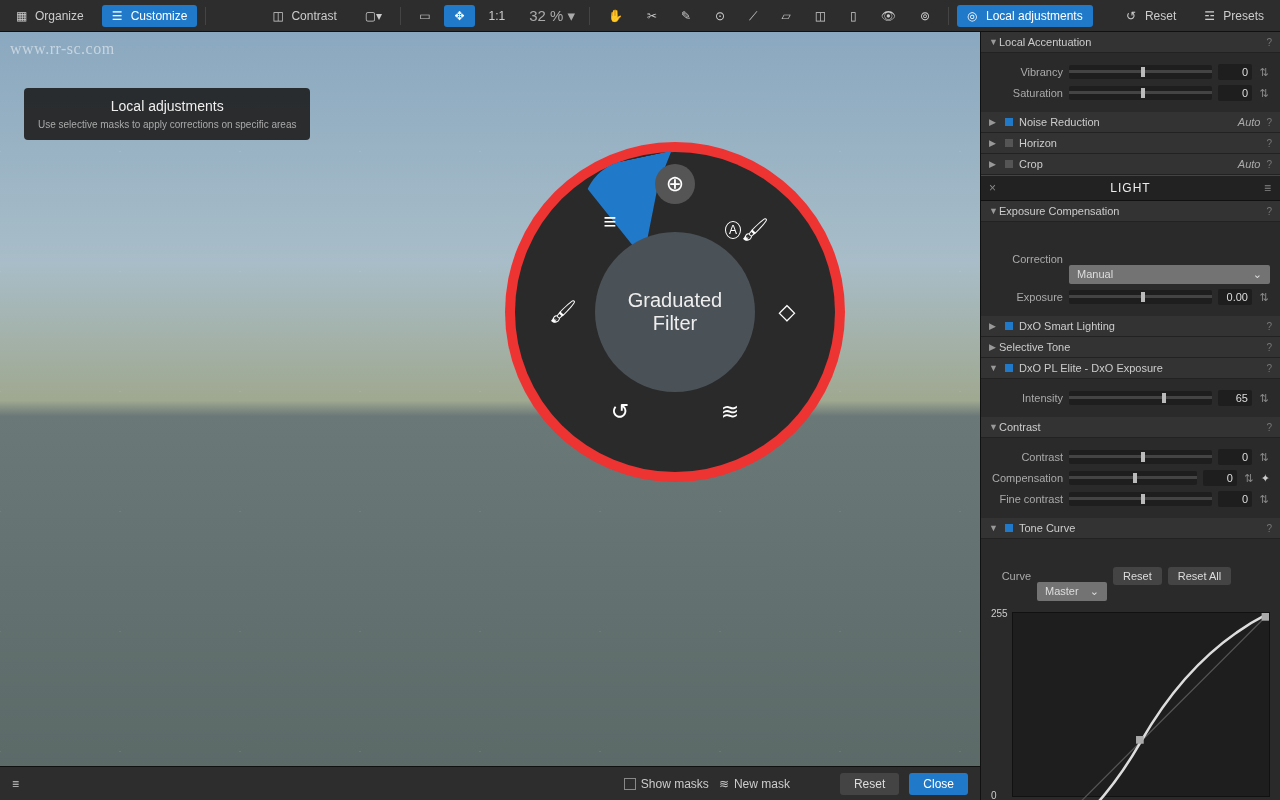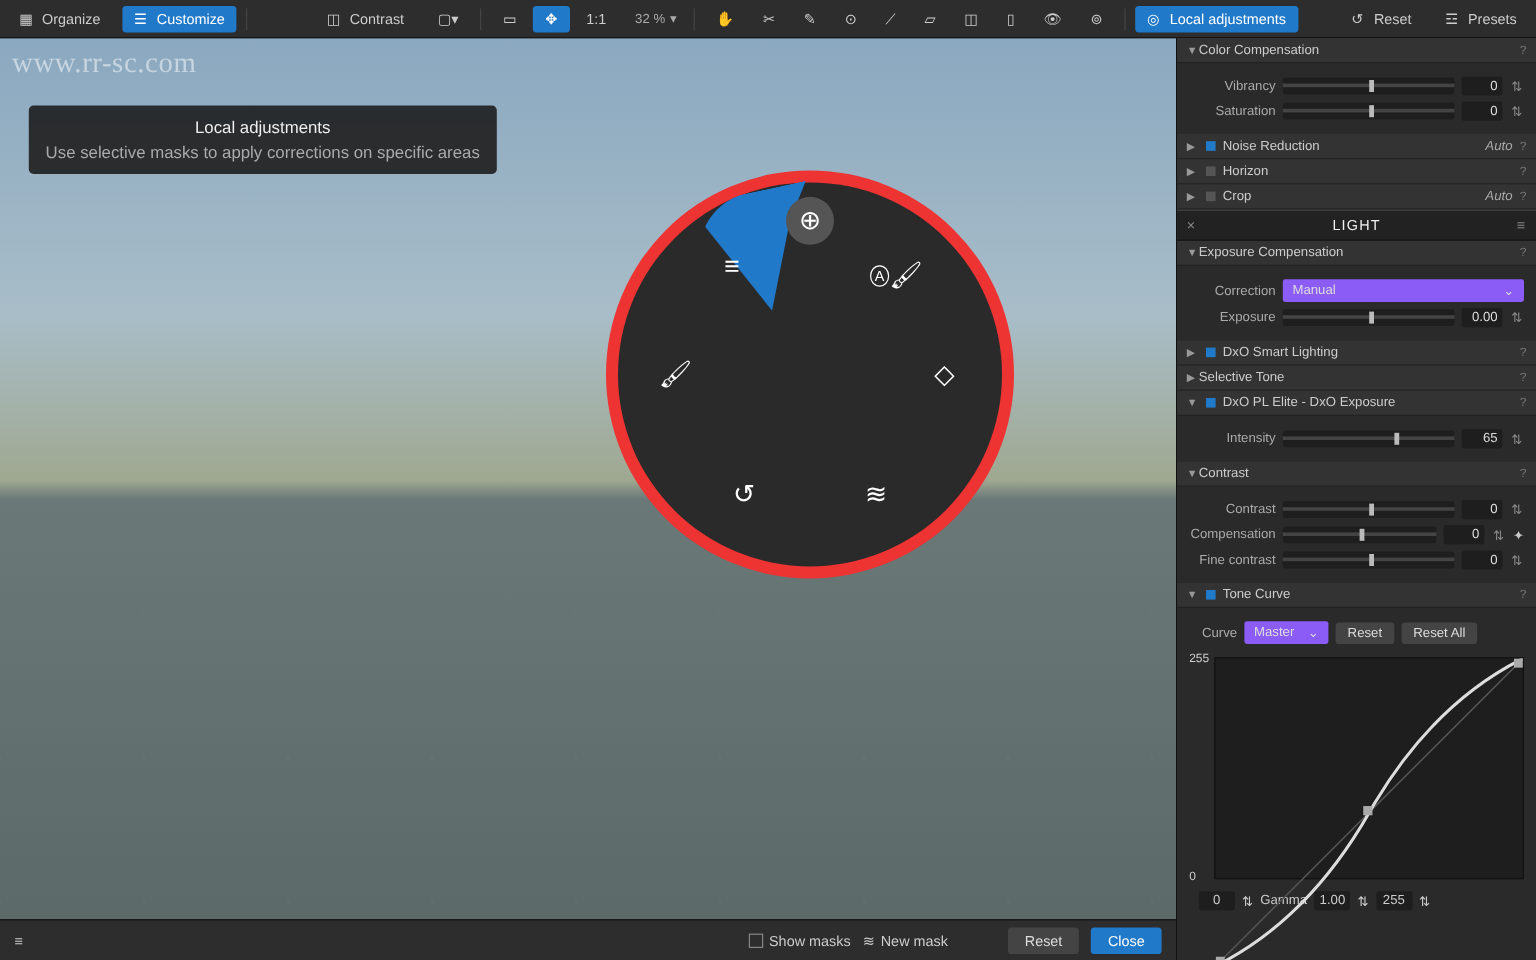--- a/index.html
+++ b/index.html
@@ -4,28 +4,28 @@
 <style>
 * { margin:0; padding:0; box-sizing:border-box; font-family:-apple-system,Helvetica,Arial,sans-serif; }
 body { background:#1a1a1a; color:#ccc; width:1280px; height:800px; overflow:hidden; position:relative; }
 .topbar { height:32px; background:#2d2d2d; display:flex; align-items:center; padding:0 6px; gap:8px; font-size:12px; border-bottom:1px solid #111; }
 .tb-btn { display:flex; align-items:center; gap:5px; padding:4px 10px; border-radius:3px; cursor:pointer; color:#ccc; }
 .tb-btn.active { background:#2079c9; color:#fff; }
 .tb-icon { width:14px; height:14px; display:inline-block; }
 .tb-sep { width:1px; height:18px; background:#444; }
 .tb-group { display:flex; align-items:center; gap:4px; }
 .tb-spacer { flex:1; }
-.zoom { display:flex; align-items:center; gap:4px; font-size:11px; color:#aaa; padding:0 6px; }
+.zoom { display:flex; align-items:center; gap:4px; font-size:15px; color:#aaa; padding:0 6px; }
 .main { display:flex; height:calc(100% - 32px); }
 .canvas-area { flex:1; position:relative; background:linear-gradient(180deg,#8aa8c0 0%,#a8bdc8 30%,#9fa890 48%,#6a7878 50%,#5a6866 100%); overflow:hidden; }
 .canvas-area::before{content:"";position:absolute;inset:0;background-image:linear-gradient(45deg,rgba(255,255,255,.08) 1px,transparent 1px),linear-gradient(-45deg,rgba(255,255,255,.08) 1px,transparent 1px);background-size:120px 120px;}
-.watermark{position:absolute;top:8px;left:10px;color:rgba(255,255,255,.5);font-family:Georgia,serif;font-size:24px;letter-spacing:.5px;}
+.watermark{position:absolute;top:8px;left:10px;color:rgba(255,255,255,.5);font-family:Georgia,serif;font-size:16px;letter-spacing:.5px;}
 .tooltip-box{position:absolute;top:56px;left:24px;background:rgba(30,30,30,.9);border-radius:4px;padding:10px 14px;}
 .tooltip-title{color:#eee;font-size:14px;text-align:center;margin-bottom:5px;}
-.tooltip-sub{color:#aaa;font-size:14px;}
+.tooltip-sub{color:#aaa;font-size:10px;}
 .bottombar{position:absolute;left:0;right:0;bottom:0;height:34px;background:#2d2d2d;border-top:1px solid #111;display:flex;align-items:center;padding:0 12px;gap:10px;font-size:12px;}
 .bbar-btn{padding:4px 14px;background:#444;border-radius:3px;cursor:pointer;color:#ddd;}
 .bbar-btn.primary{background:#2079c9;color:#fff;}
 .radial{position:absolute;top:110px;left:505px;width:340px;height:340px;}
 .radial-ring{position:absolute;inset:0;border-radius:50%;background:#e33;padding:10px;}
 .radial-dark{position:absolute;inset:10px;border-radius:50%;background:#2a2a2a;}
 .radial-center{position:absolute;top:90px;left:90px;width:160px;height:160px;border-radius:50%;background:#4a5258;display:flex;align-items:center;justify-content:center;flex-direction:column;color:#eee;font-size:20px;font-weight:300;text-align:center;}
 .radial-slice{position:absolute;width:40px;height:40px;display:flex;align-items:center;justify-content:center;color:#fff;font-size:22px;}
 .slice-sel{position:absolute;top:18px;left:78px;width:100px;height:100px;background:#2079c9;clip-path:polygon(50% 100%,0 0,100% 0,80% 30%);border-radius:50% 0 0 0;transform:rotate(-12deg);}
 .panel{width:300px;background:#2a2a2a;overflow-y:auto;border-left:1px solid #111;font-size:11px;}
@@ -41,21 +41,21 @@
 .row .lbl{width:72px;color:#aaa;text-align:right;font-size:11px;}
 .row .slider{flex:1;height:14px;position:relative;background:#1e1e1e;border-radius:2px;}
 .row .slider::before{content:"";position:absolute;top:5px;left:0;right:0;height:3px;background:#444;}
 .row .slider .thumb{position:absolute;top:2px;width:4px;height:10px;background:#bbb;}
 .row .val{width:34px;text-align:right;background:#1e1e1e;padding:2px 4px;border-radius:2px;color:#ddd;font-size:11px;}
 .row .step{width:12px;text-align:center;color:#888;}
 .panel-title{background:#222;color:#eee;text-align:center;padding:5px;font-size:12px;letter-spacing:1px;border-top:1px solid #444;border-bottom:1px solid #111;display:flex;align-items:center;}
 .panel-title .x{width:14px;color:#888;}
 .panel-title .t{flex:1;}
 .panel-title .m{width:14px;color:#888;}
-.dropdown{background:#8b5cf6;padding:3px 8px;border-radius:2px;color:#ddd;flex:1;display:flex;justify-content:space-between;}
+.dropdown{background:#737373;padding:3px 8px;border-radius:2px;color:#ddd;flex:1;display:flex;justify-content:space-between;margin-top:32px;}
 .btn-sm{background:#444;padding:3px 10px;border-radius:3px;color:#ddd;cursor:pointer;font-size:11px;}
 .curve-box{height:185px;background:#1e1e1e;margin:6px 0;position:relative;border:1px solid #111;}
 .curve-box svg{position:absolute;inset:0;}
 .curve-ctrl{display:flex;align-items:center;gap:6px;padding:4px 8px;}
 .curve-ctrl .cv{width:30px;background:#1e1e1e;padding:2px 4px;text-align:center;border-radius:2px;}
 </style>
 </head>
 <body>
 
 <div class="topbar">
@@ -121,20 +121,24 @@
     <div class="watermark">www.rr-sc.com</div>
     <div class="tooltip-box">
       <div class="tooltip-title">Local adjustments</div>
       <div class="tooltip-sub">Use selective masks to apply corrections on specific areas</div>
     </div>
 
     <div class="radial">
       <div class="radial-ring">
         <div class="radial-dark"></div>
         <div class="slice-sel"></div>
+        <div class="radial-center">
+          <span>Graduated</span>
+          <span>Filter</span>
+        </div>
         <div class="radial-slice" style="top:22px;left:150px;background:#555;border-radius:50%;">⊕</div>
         <div class="radial-slice" style="top:60px;left:85px;color:#fff;">≡</div>
         <div class="radial-slice" style="top:68px;left:222px;"><span style="font-size:12px;border:1px solid #fff;border-radius:50%;padding:1px 3px;">A</span>🖌</div>
         <div class="radial-slice" style="top:150px;left:38px;">🖌</div>
         <div class="radial-slice" style="top:150px;left:262px;">◇</div>
         <div class="radial-slice" style="top:250px;left:95px;">↺</div>
         <div class="radial-slice" style="top:250px;left:205px;">≋</div>
       </div>
     </div>
 
@@ -152,21 +156,21 @@
       <div style="width:30px"></div>
       <div class="bbar-btn">Reset</div>
       <div class="bbar-btn primary">Close</div>
     </div>
   </div>
 
   <div class="panel">
 
     <div class="sec-head">
       <span class="tri">▼</span>
-      <span class="name">Color Compensation</span>
+      <span class="name">Local Accentuation</span>
       <span class="q">?</span>
     </div>
     <div class="sec-body">
       <div class="row">
         <span class="lbl">Vibrancy</span>
         <div class="slider">
             <div class="thumb" style="left:50%"></div>
           </div>
         <span class="val">0</span>
         <span class="step">⇅</span>

